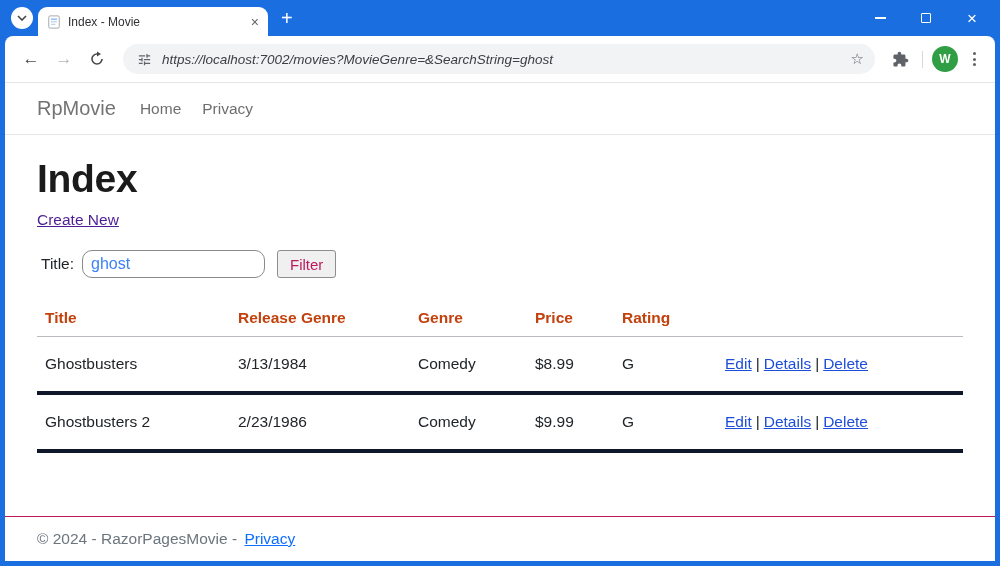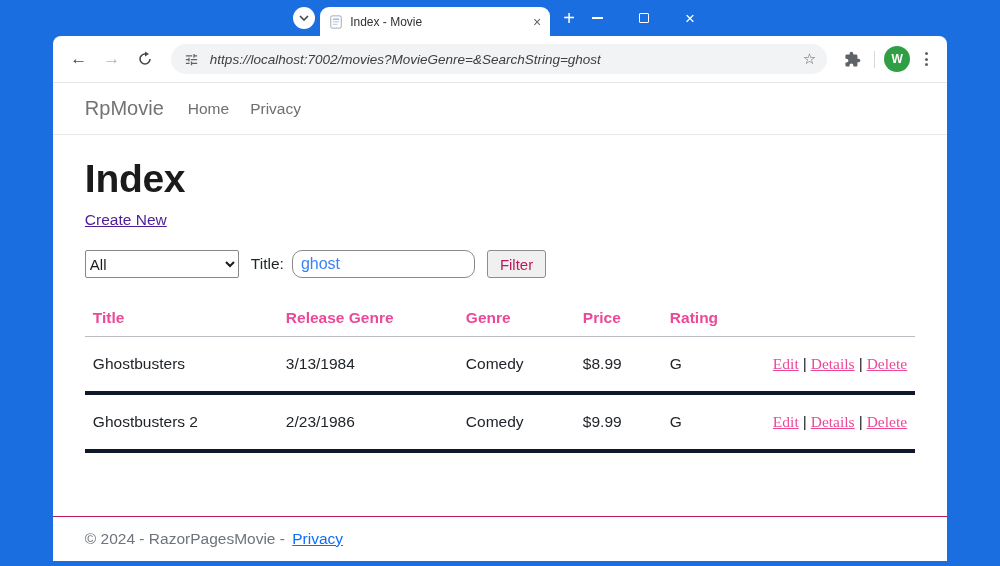--- a/index.html
+++ b/index.html
@@ -1,19 +1,19 @@
 <!DOCTYPE html>
 <html><head>
 <meta charset="utf-8">
 <style>
   * { box-sizing: border-box; }
   html,body { margin:0; padding:0; }
   body { width:1000px; height:566px; font-family:"Liberation Sans","DejaVu Sans",sans-serif; overflow:hidden; }
 
-  .window { width:1000px; height:566px; background:#1a6ee0; padding:0 5px 5px; display:flex; flex-direction:column;align-items:center; }
+  .window { width:1000px; height:566px; background:#1a6ee0; padding:0 5px 5px; display:flex; flex-direction:column; }
 
   
   .tabstrip { flex:0 0 36px; display:flex; align-items:flex-end; position:relative; }
   .tab-search { position:absolute; left:6px; top:7px; width:22px; height:22px; border-radius:50%; background:#fff; display:flex; align-items:center; justify-content:center; cursor:pointer; }
   .tab { margin-left:33px; width:230px; height:29px; background:#fff; border-radius:9px 9px 0 0; display:flex; align-items:center; padding:0 6px 0 9px; gap:7px; }
   .tab-title { flex:1; font-size:12px; color:#303134; white-space:nowrap; overflow:hidden; text-overflow:ellipsis; }
   .tab-close { font-size:14px; color:#5f6368; line-height:1; padding:0 3px; cursor:pointer; }
   .newtab { align-self:center; margin-left:13px; color:#fff; font-size:20px; font-weight:300; line-height:1; cursor:pointer; }
   .wincontrols { margin-left:auto; align-self:stretch; display:flex; }
   .wc { width:46px; display:flex; align-items:center; justify-content:center; color:#fff; cursor:pointer; }
@@ -45,23 +45,23 @@
   .page h1 { font-size:39px; font-weight:600; margin:22px 0 10px; color:#1b1b1b; letter-spacing:-0.3px; }
   .create { font-size:15.5px; color:#4c1d95; text-decoration:underline; cursor:pointer; }
 
   .filter { display:flex; align-items:center; gap:8px; margin:21px 0 0; }
   .filter select { width:154px; height:28px; font-size:15px; font-family:inherit; color:#1b1b1b; border:1px solid #888; border-radius:2px; background:#fff; }
   .filter label { font-size:15.5px; margin-left:4px; }
   .filter input { width:183px; height:28px; border:1px solid #8a8a8a; border-radius:10px; font-size:16px; font-family:inherit; padding:0 8px; color:#3b82f6; }
   .filter button { height:28px; padding:0 12px; margin-left:4px; font-size:15px; font-family:inherit; color:#be185d; background:#f0f0f0; border:1px solid #8d8d8d; border-radius:3px; cursor:pointer; }
 
   .movies { width:100%; border-collapse:collapse; margin-top:22px; font-size:15.5px; }
-  .movies th { text-align:left; font-weight:bold; padding:9px 8px; border-bottom:1px solid #b9bdc1; color:#ec4899; }
+  .movies th { text-align:left; font-weight:bold; padding:9px 8px; border-bottom:1px solid #b9bdc1; color:#c2410c; }
   .movies td { padding:18px 8px; border-bottom:4px solid #0f172a; }
-  .movies a { color:#ec4899; text-decoration:underline; cursor:pointer;font-family:Liberation Serif, serif; }
+  .movies a { color:#1d4ed8; text-decoration:underline; cursor:pointer; }
   .sep { margin:0 4px; color:#212529; }
 
   footer { margin-top:auto; border-top:1px solid #be185d; padding:13px 32px; font-size:15.5px; color:#6c757d; }
   footer a { color:#0d6efd; text-decoration:underline; cursor:pointer; margin-left:3px; }
 </style>
 </head>
 <body>
 
 <div class="window">
 
@@ -136,23 +136,20 @@
         <span class="brand">RpMovie</span>
         <a class="navlink">Home</a>
         <a class="navlink">Privacy</a>
       </nav>
 
       <main class="container">
         <h1>Index</h1>
         <a class="create">Create New</a>
 
         <form class="filter">
-          <select>
-            <option>All</option>
-          </select>
           <label>Title:</label>
           <input type="text" value="ghost" style="">
           <button type="button">Filter</button>
         </form>
 
         <table class="movies">
           <colgroup>
             <col style="width:193px">
               <col style="width:180px">
               <col style="width:117px">

